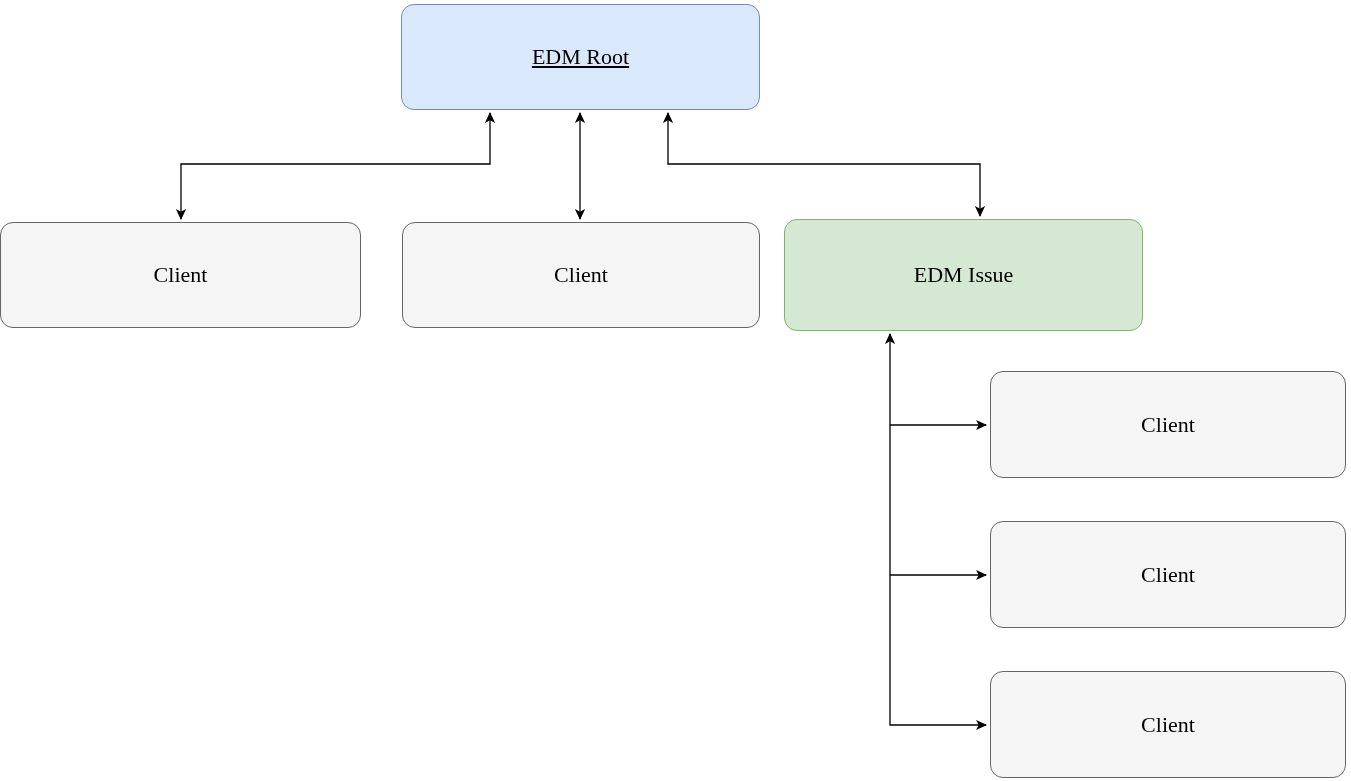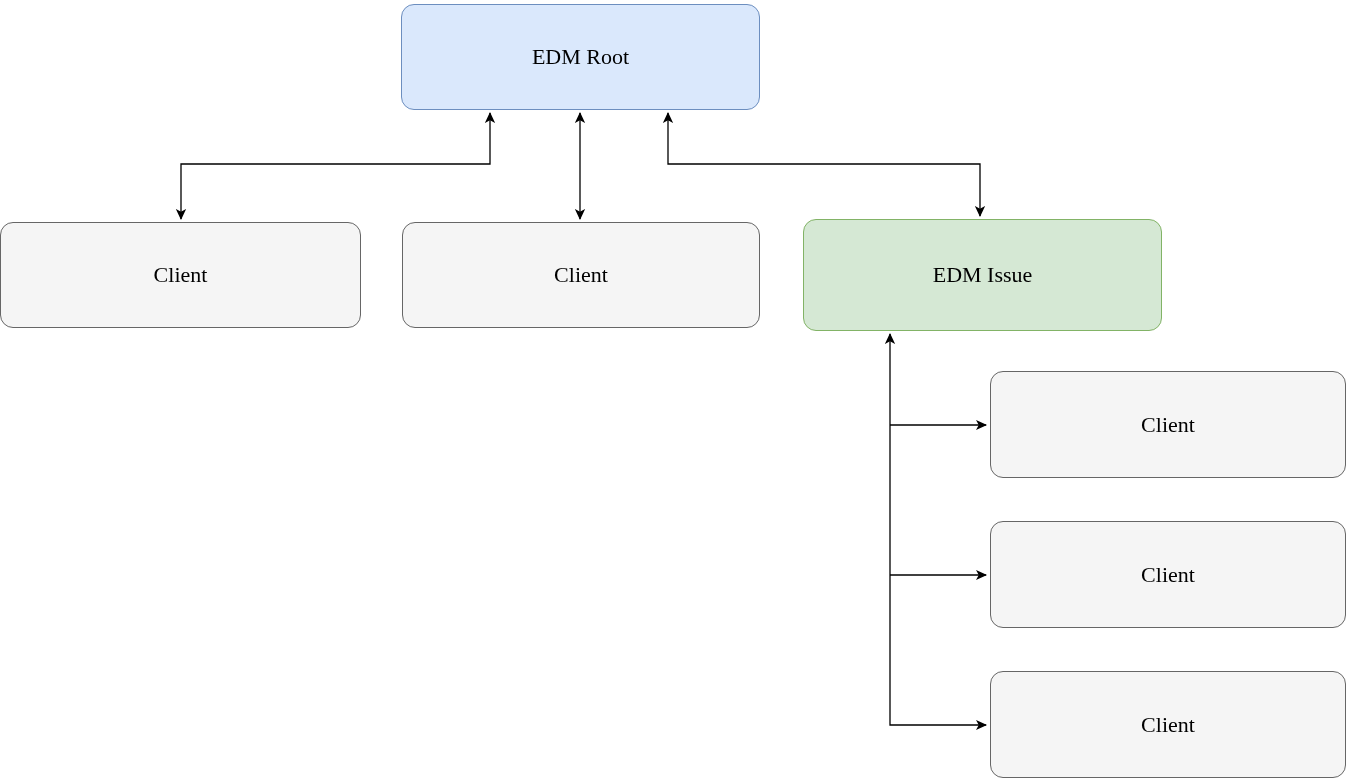--- a/index.html
+++ b/index.html
@@ -36,21 +36,21 @@
   .node .label {
     font-size: 22px;
     color: #000000;
     text-align: center;
     white-space: nowrap;
   }
   
   .node-edm-root        { left: 401px; top:   4px; width: 359px; height: 106px; }
   .node-client-left     { left:   0px; top: 222px; width: 361px; height: 106px; }
   .node-client-center   { left: 402px; top: 222px; width: 358px; height: 106px; }
-  .node-edm-issue       { left: 803px; top: 219px; width: 359px; height: 112px; }
+  .node-edm-issue       { left: 784px; top: 219px; width: 359px; height: 112px; }
   .node-client-right-1  { left: 990px; top: 371px; width: 356px; height: 107px; }
   .node-client-right-2  { left: 990px; top: 521px; width: 356px; height: 107px; }
   .node-client-right-3  { left: 990px; top: 671px; width: 356px; height: 107px; }
 
   .edge {
     fill: none;
     stroke: currentColor;
     stroke-width: 1.3;
   }
 </style>
@@ -73,21 +73,21 @@
     <path class="edge" d="M 668 113 L 668 164 L 980 164 L 980 216" marker-start="url(#arrow)" marker-end="url(#arrow)"></path>
 
     <path class="edge" d="M 890 334 L 890 725 L 986 725" marker-start="url(#arrow)" marker-end="url(#arrow)"></path>
 
     <path class="edge" d="M 890 425 L 986 425" marker-end="url(#arrow)"></path>
 
     <path class="edge" d="M 890 575 L 986 575" marker-end="url(#arrow)"></path>
   </svg>
 
   <div class="node node-edm-root" style="background-color: rgb(218, 232, 252); border-color: rgb(108, 142, 191);">
-    <span class="label" style="color: rgb(0, 0, 0);">EDM Root</span>
+    <span class="label" style="color: rgb(0, 0, 0); text-decoration: underline;">EDM Root</span>
   </div>
 
   <div class="node node-client-left" style="background-color: rgb(245, 245, 245); border-color: rgb(102, 102, 102);">
     <span class="label" style="color: rgb(0, 0, 0);">Client</span>
   </div>
 
   <div class="node node-client-center" style="background-color: rgb(245, 245, 245); border-color: rgb(102, 102, 102);">
     <span class="label" style="color: rgb(0, 0, 0);">Client</span>
   </div>
 

